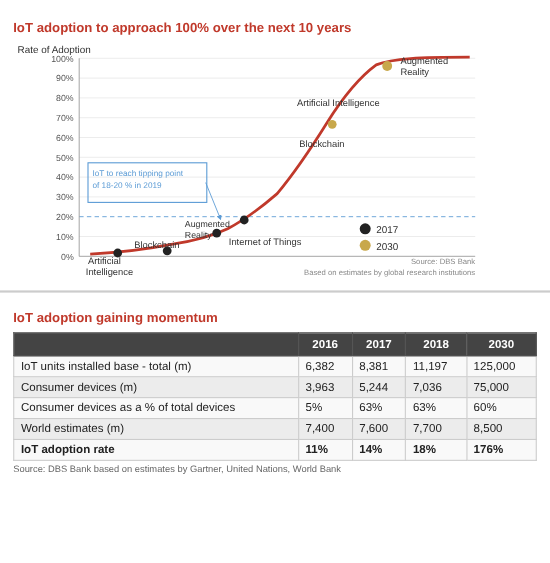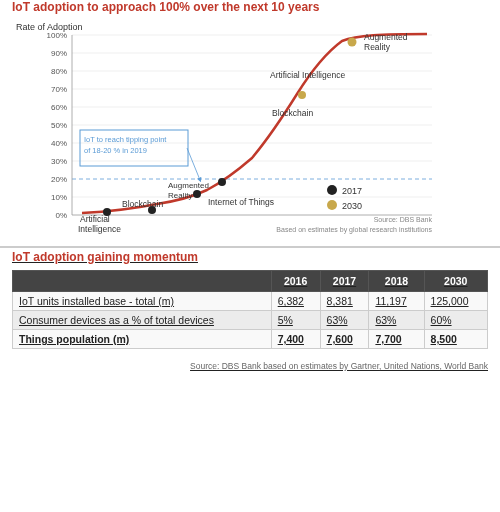--- a/index.html
+++ b/index.html
@@ -6,21 +6,21 @@
     body {
       font-family: Arial, Helvetica, sans-serif;
       background: #fff;
       width: 500px;
       min-height: 512px;
       font-size: 11px;
       color: #222;
     }
 
     .chart-section {
-      padding: 0 12px 6px 12px;
+      padding: 18px 12px 6px 12px;
       border-bottom: 2px solid #ccc;
     }
 
     .chart-title {
       font-size: 12px;
       font-weight: bold;
       color: #c0392b;
       margin-bottom: 6px;
     }
 
@@ -29,22 +29,21 @@
       width: 100%;
       height: 220px;
     }
 
     svg.main-chart {
       width: 100%;
       height: 100%;
     }
 
     .table-section {
-      padding: 2px 12px 6px 12px;
-      text-decoration: underline;
+      padding: 16px 12px 6px 12px;
     }
 
     .table-title {
       font-size: 12px;
       font-weight: bold;
       color: #c0392b;
       margin-bottom: 6px;
     }
 
     table {
@@ -87,22 +86,21 @@
       text-align: left;
     }
 
     tbody td:first-child {
       text-align: left;
     }
 
     .source-text {
       font-size: 8.5px;
       color: #666;
-      text-align: right;
-      margin-top: 12px;
+      margin-top: 2px;
     }
   </style>
 </head>
 <body>
 
 <div class="chart-section">
   <div class="chart-title">IoT adoption to approach 100% over the next 10 years</div>
   <div class="chart-container">
     <svg class="main-chart" viewBox="0 0 476 220">
 
@@ -204,29 +202,43 @@
     </thead>
     <tbody id="table-body">
     <tr>
           <td>IoT units installed base - total (m)</td>
           <td>6,382</td>
           <td>8,381</td>
           <td>11,197</td>
           <td>125,000</td>
         </tr>
         <tr>
+          <td>Consumer devices (m)</td>
+          <td>3,963</td>
+          <td>5,244</td>
+          <td>7,036</td>
+          <td>75,000</td>
+        </tr>
+        <tr>
           <td>Consumer devices as a % of total devices</td>
           <td>5%</td>
           <td>63%</td>
           <td>63%</td>
           <td>60%</td>
         </tr>
         <tr>
-          <td>Things population (m)</td>
+          <td>World estimates (m)</td>
           <td>7,400</td>
           <td>7,600</td>
           <td>7,700</td>
           <td>8,500</td>
         </tr>
+        <tr>
+          <td>IoT adoption rate</td>
+          <td>11%</td>
+          <td>14%</td>
+          <td>18%</td>
+          <td>176%</td>
+        </tr>
       </tbody>
   </table>
   <div class="source-text">Source: DBS Bank based on estimates by Gartner, United Nations, World Bank</div>
 </div>
 
 </body></html>

